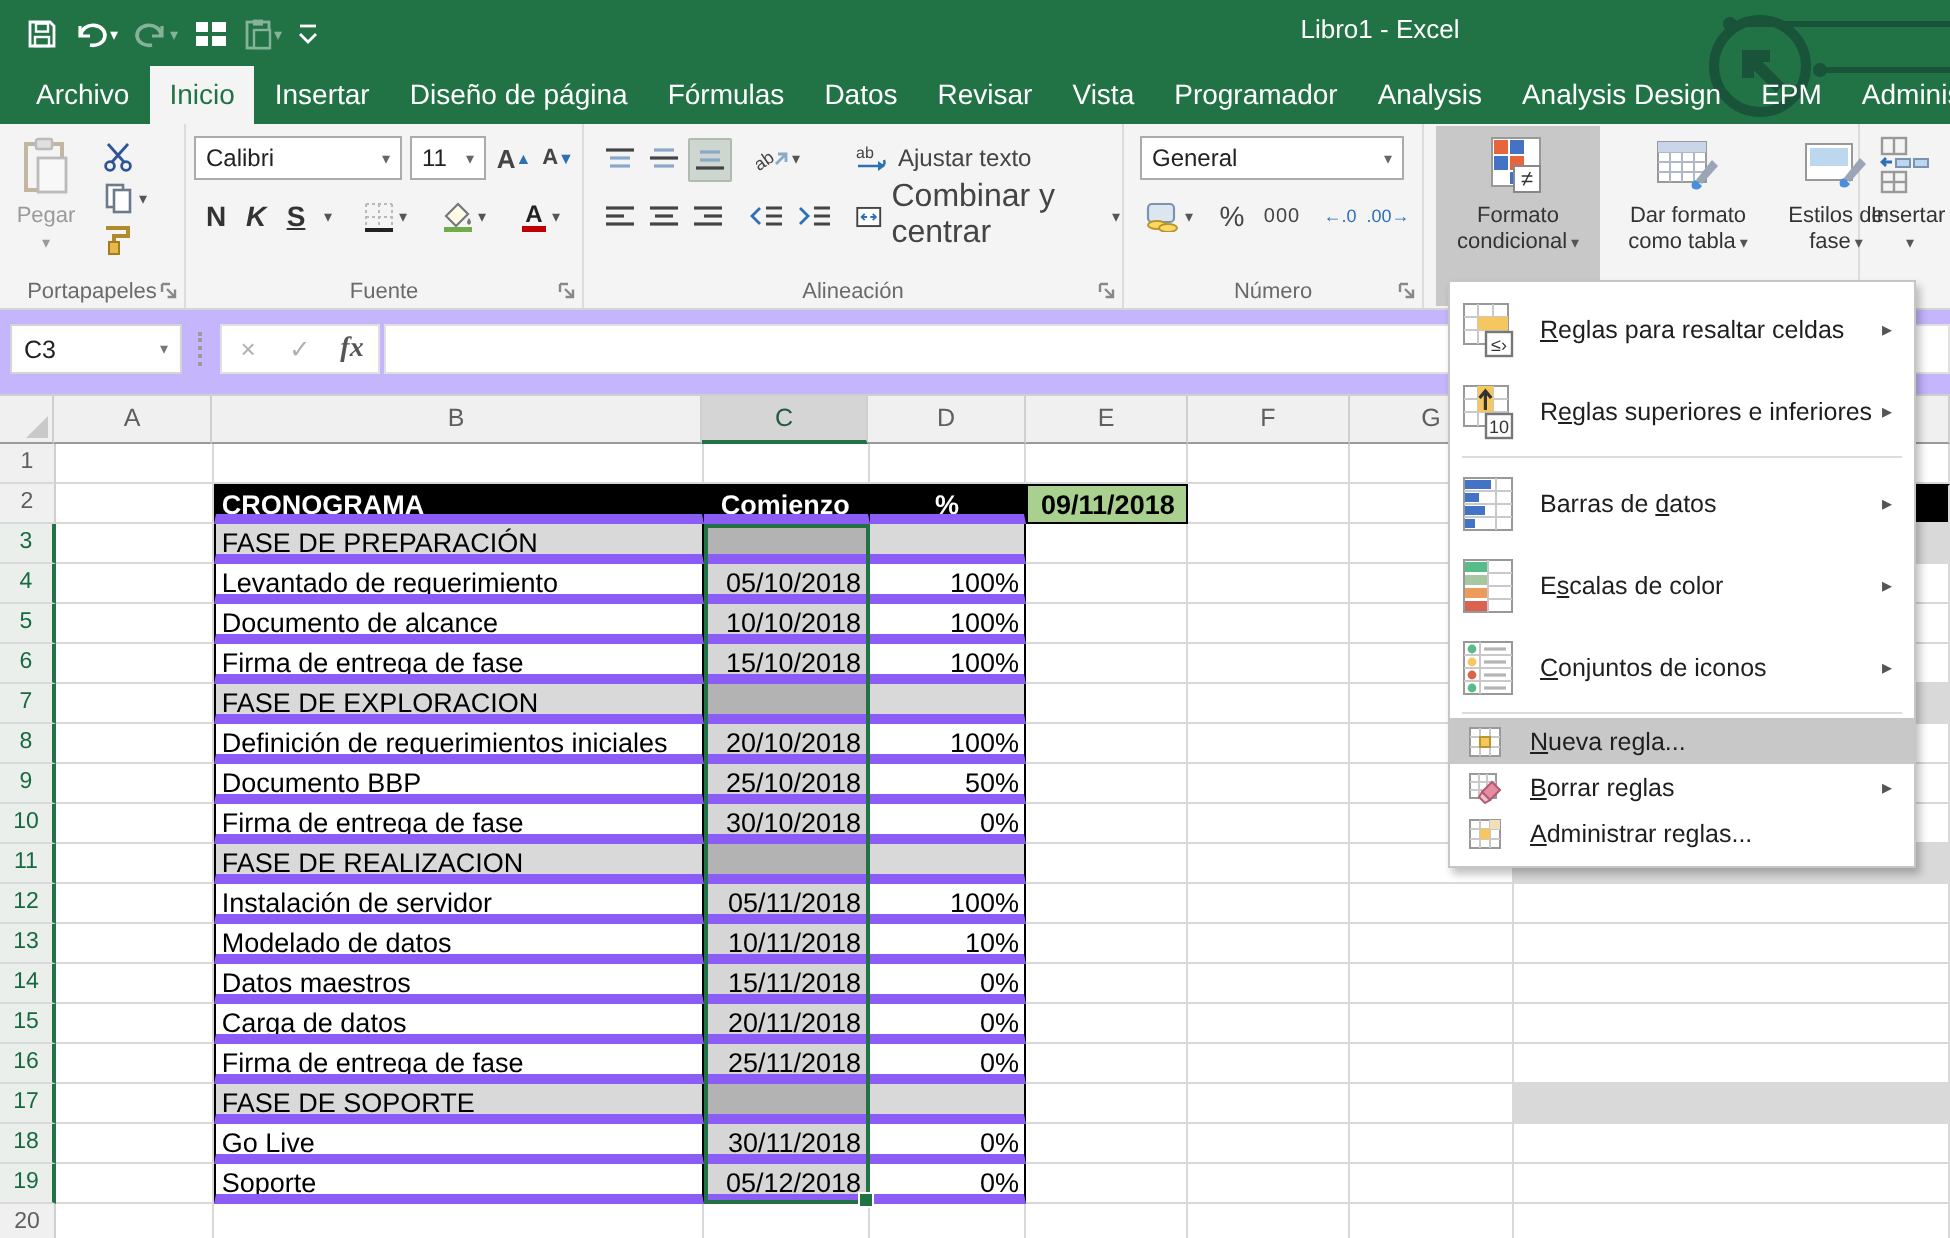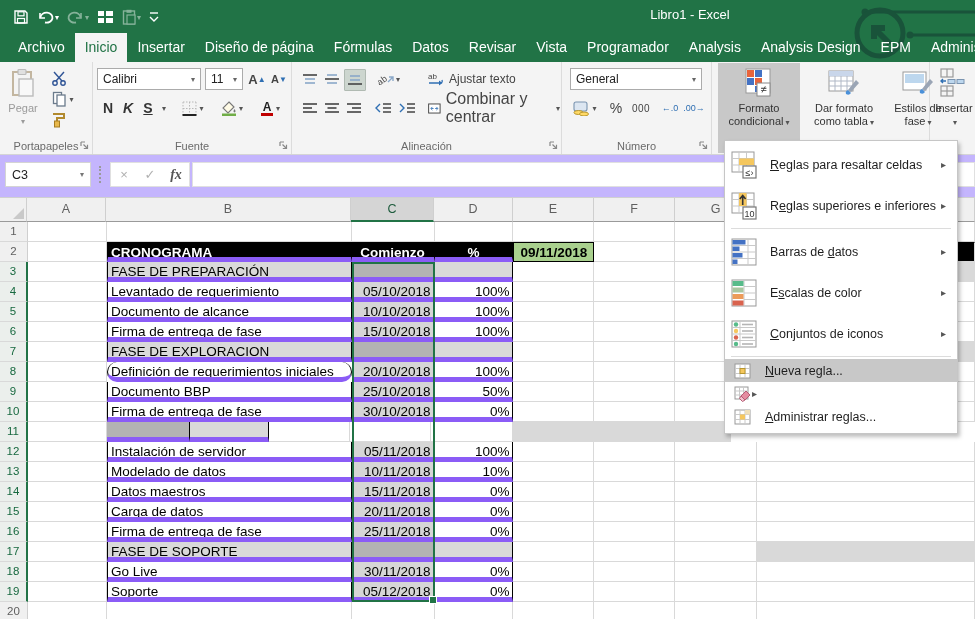--- a/index.html
+++ b/index.html
@@ -545,21 +545,21 @@
           <div class="cell tb fase selcell selfase" style="width: 83px;"></div>
           <div class="cell tb fase" style="width: 79px;"></div>
           <div class="cell" style="width: 81px;"></div>
           <div class="cell" style="width: 81px;"></div>
           <div class="cell" style="width: 82px;"></div>
           <div class="cell fase" style="width: 218px;"></div>
         </div>
         <div class="row">
           <div class="rowh selr">8</div>
           <div class="cell" style="width: 79px;"></div>
-          <div class="cell tb first" style="width: 245px; border-radius: 10px;">Definición de requerimientos iniciales</div>
+          <div class="cell tb first" style="width: 245px;">Definición de requerimientos iniciales</div>
           <div class="cell tb num selcell" style="width: 83px;">20/10/2018</div>
           <div class="cell tb num" style="width: 79px;">100%</div>
           <div class="cell" style="width: 81px;"></div>
           <div class="cell" style="width: 81px;"></div>
           <div class="cell" style="width: 82px;"></div>
           <div class="cell" style="width: 218px;"></div>
         </div>
         <div class="row">
           <div class="rowh selr">9</div>
           <div class="cell" style="width: 79px;"></div>
@@ -578,20 +578,21 @@
           <div class="cell tb num selcell" style="width: 83px;">30/10/2018</div>
           <div class="cell tb num" style="width: 79px;">0%</div>
           <div class="cell" style="width: 81px;"></div>
           <div class="cell" style="width: 81px;"></div>
           <div class="cell" style="width: 82px;"></div>
           <div class="cell" style="width: 218px;"></div>
         </div>
         <div class="row">
           <div class="rowh selr">11</div>
           <div class="cell" style="width: 79px;"></div>
+          <div class="cell tb first fase" style="width: 245px;">FASE DE REALIZACION</div>
           <div class="cell tb fase selcell selfase" style="width: 83px;"></div>
           <div class="cell tb fase" style="width: 79px;"></div>
           <div class="cell" style="width: 81px;"></div>
           <div class="cell" style="width: 81px;"></div>
           <div class="cell" style="width: 82px;"></div>
           <div class="cell fase" style="width: 218px;"></div>
         </div>
         <div class="row">
           <div class="rowh selr">12</div>
           <div class="cell" style="width: 79px;"></div>
@@ -787,20 +788,21 @@
     </div>
     <div class="mi small">
       <span class="mic sm">
         <svg width="17" height="16" viewBox="0 0 17 16">
             <rect x="1" y="1" width="13" height="12" fill="#fff" stroke="#999" stroke-width="1"></rect>
             <path d="M1,5 H14 M1,9 H14 M5.5,1 V13 M9.5,1 V13" stroke="#c9c9c9" stroke-width="1"></path>
             <path d="M7,10 L12,5 L16,9 L11,14 Z" fill="#e48ca0" stroke="#b55a74" stroke-width="1"></path>
             <path d="M7,10 L11,14 L8.5,15.5 L5.5,12.5 Z" fill="#f3c2cd" stroke="#b55a74" stroke-width="1"></path>
           </svg>
       </span>
+      <span class="mlabel"><span></span><u>B</u><span>orrar reglas</span></span>
       <span class="marrow">▸</span>
     </div>
     <div class="mi small">
       <span class="mic sm">
         <svg width="17" height="16" viewBox="0 0 17 16">
             <rect x="1" y="1" width="15" height="14" fill="#fff" stroke="#999" stroke-width="1"></rect>
             <path d="M1,5.5 H16 M1,10.5 H16 M6,1 V15 M11,1 V15" stroke="#c9c9c9" stroke-width="1"></path>
             <rect x="6" y="5.5" width="5" height="5" fill="#f5c75e"></rect>
             <rect x="11" y="1" width="5" height="4.5" fill="#f0e0b8"></rect>
           </svg>

